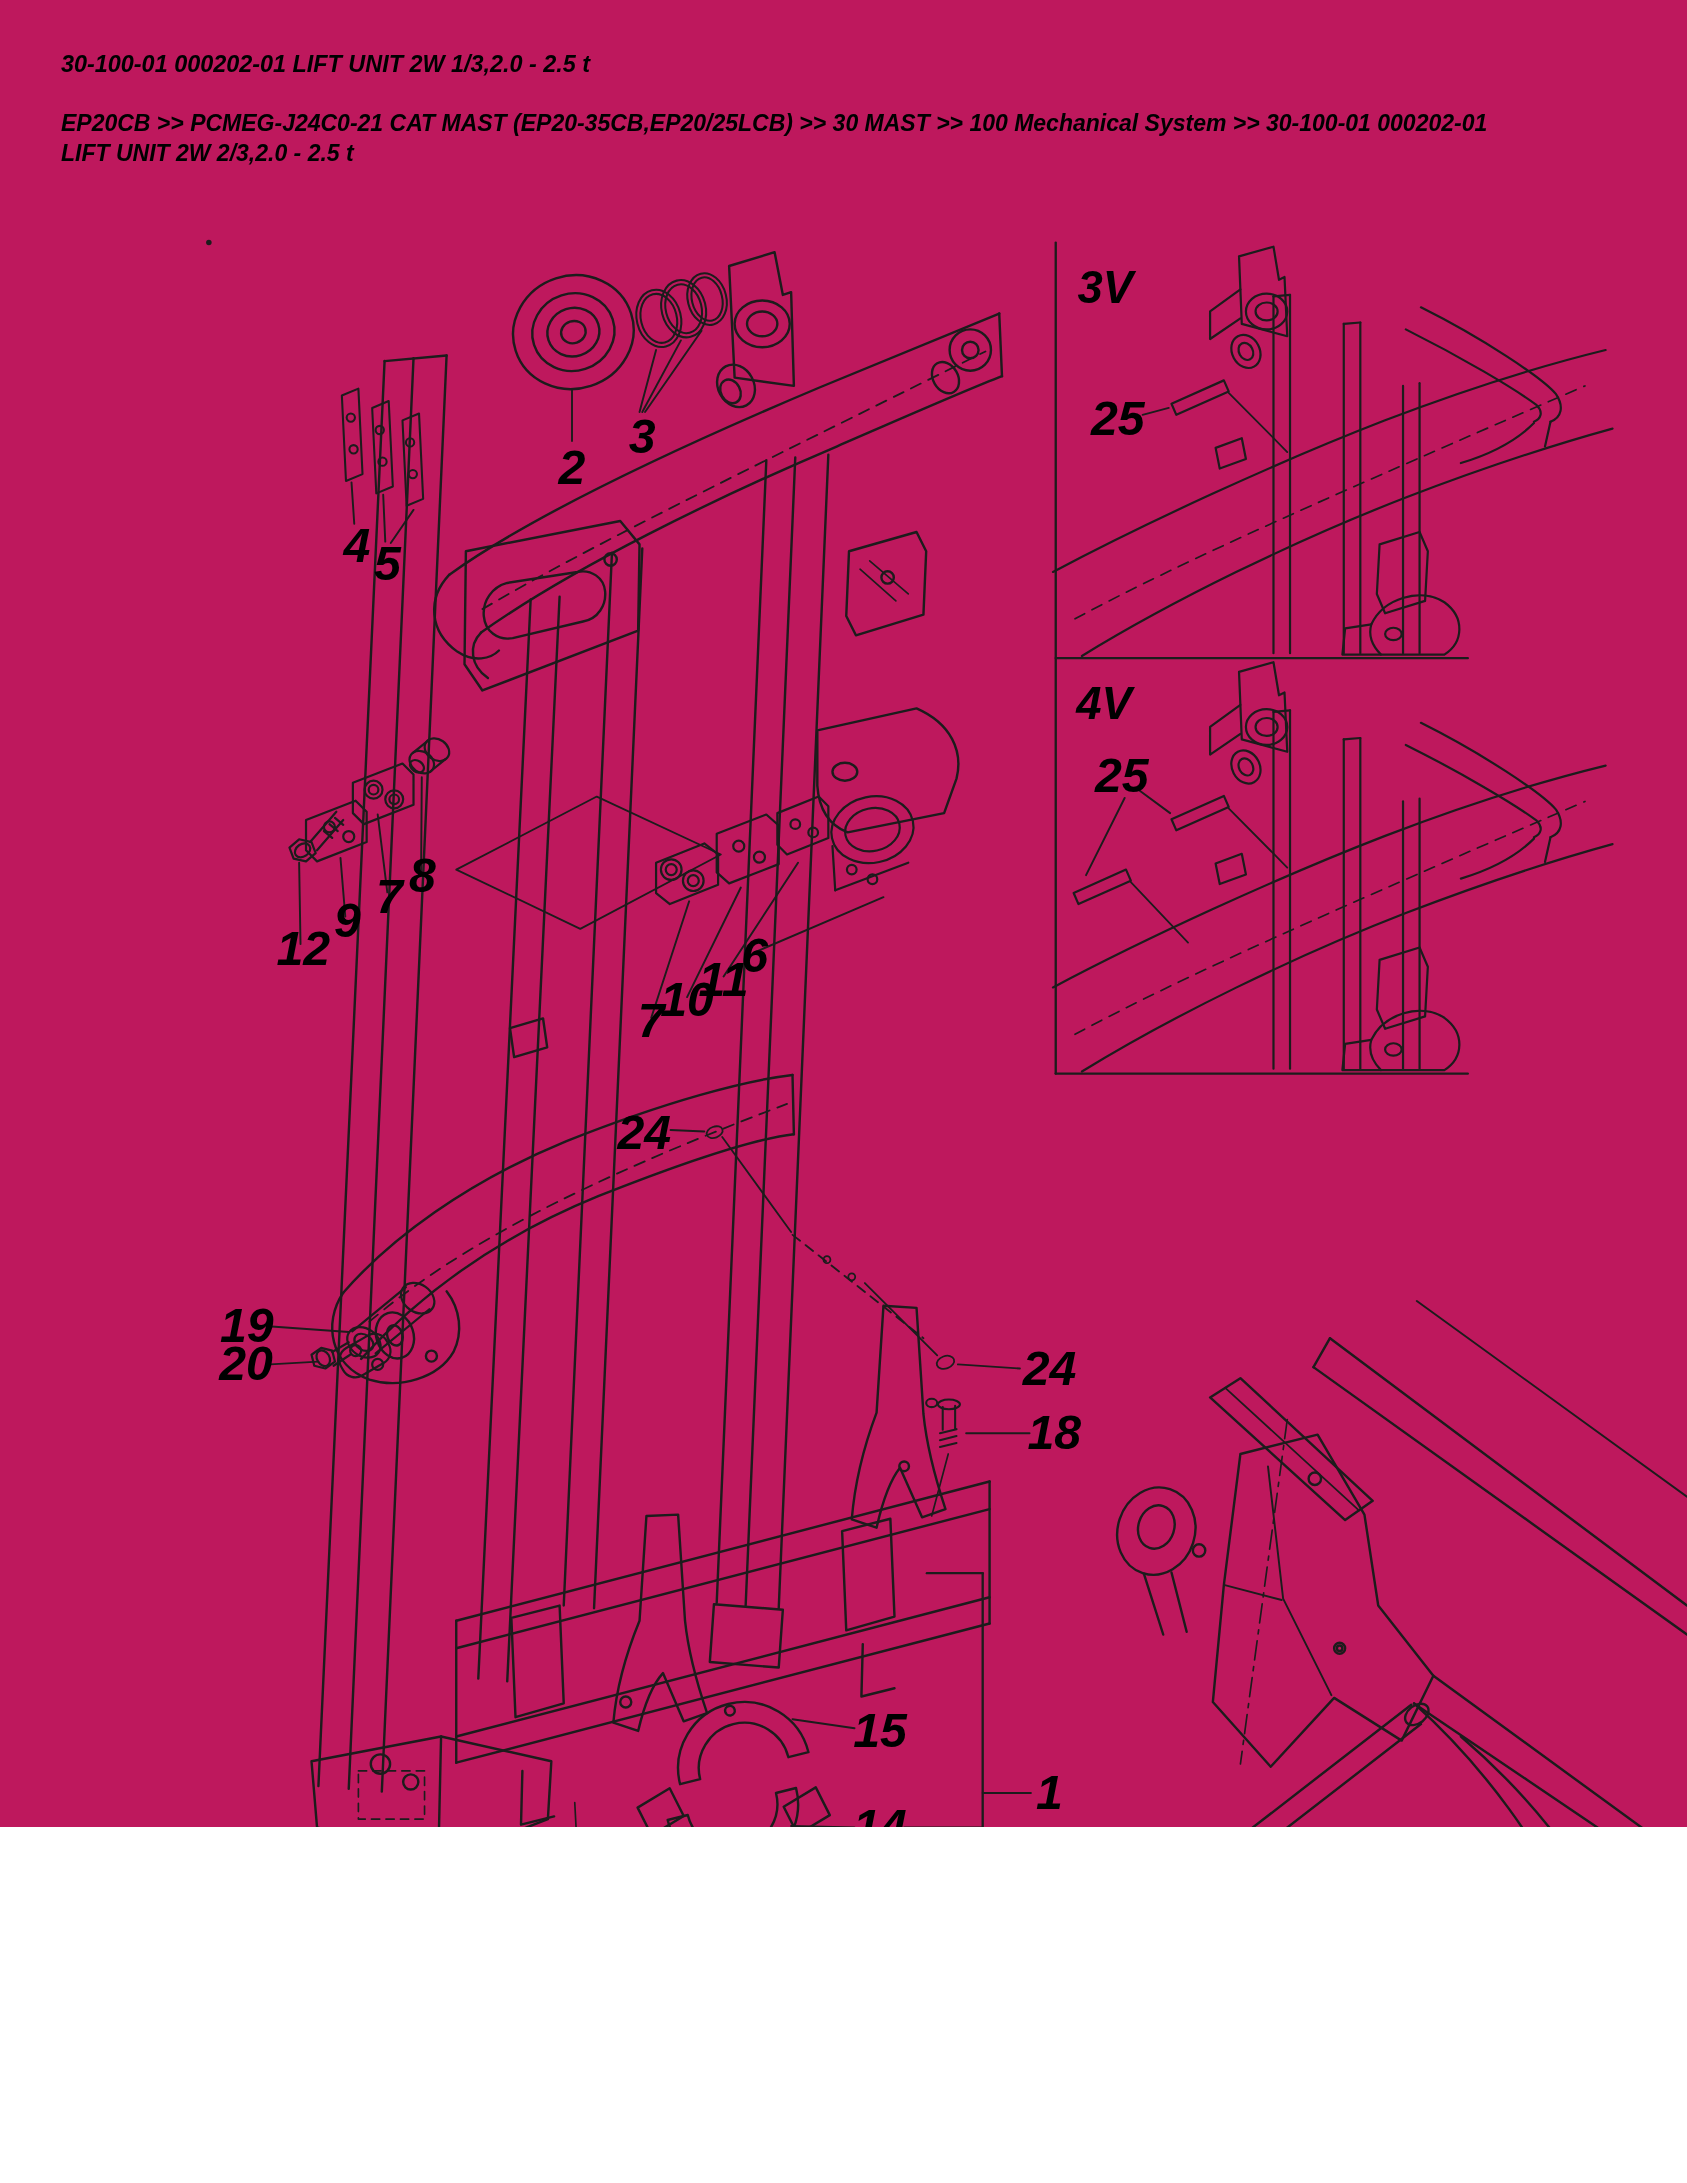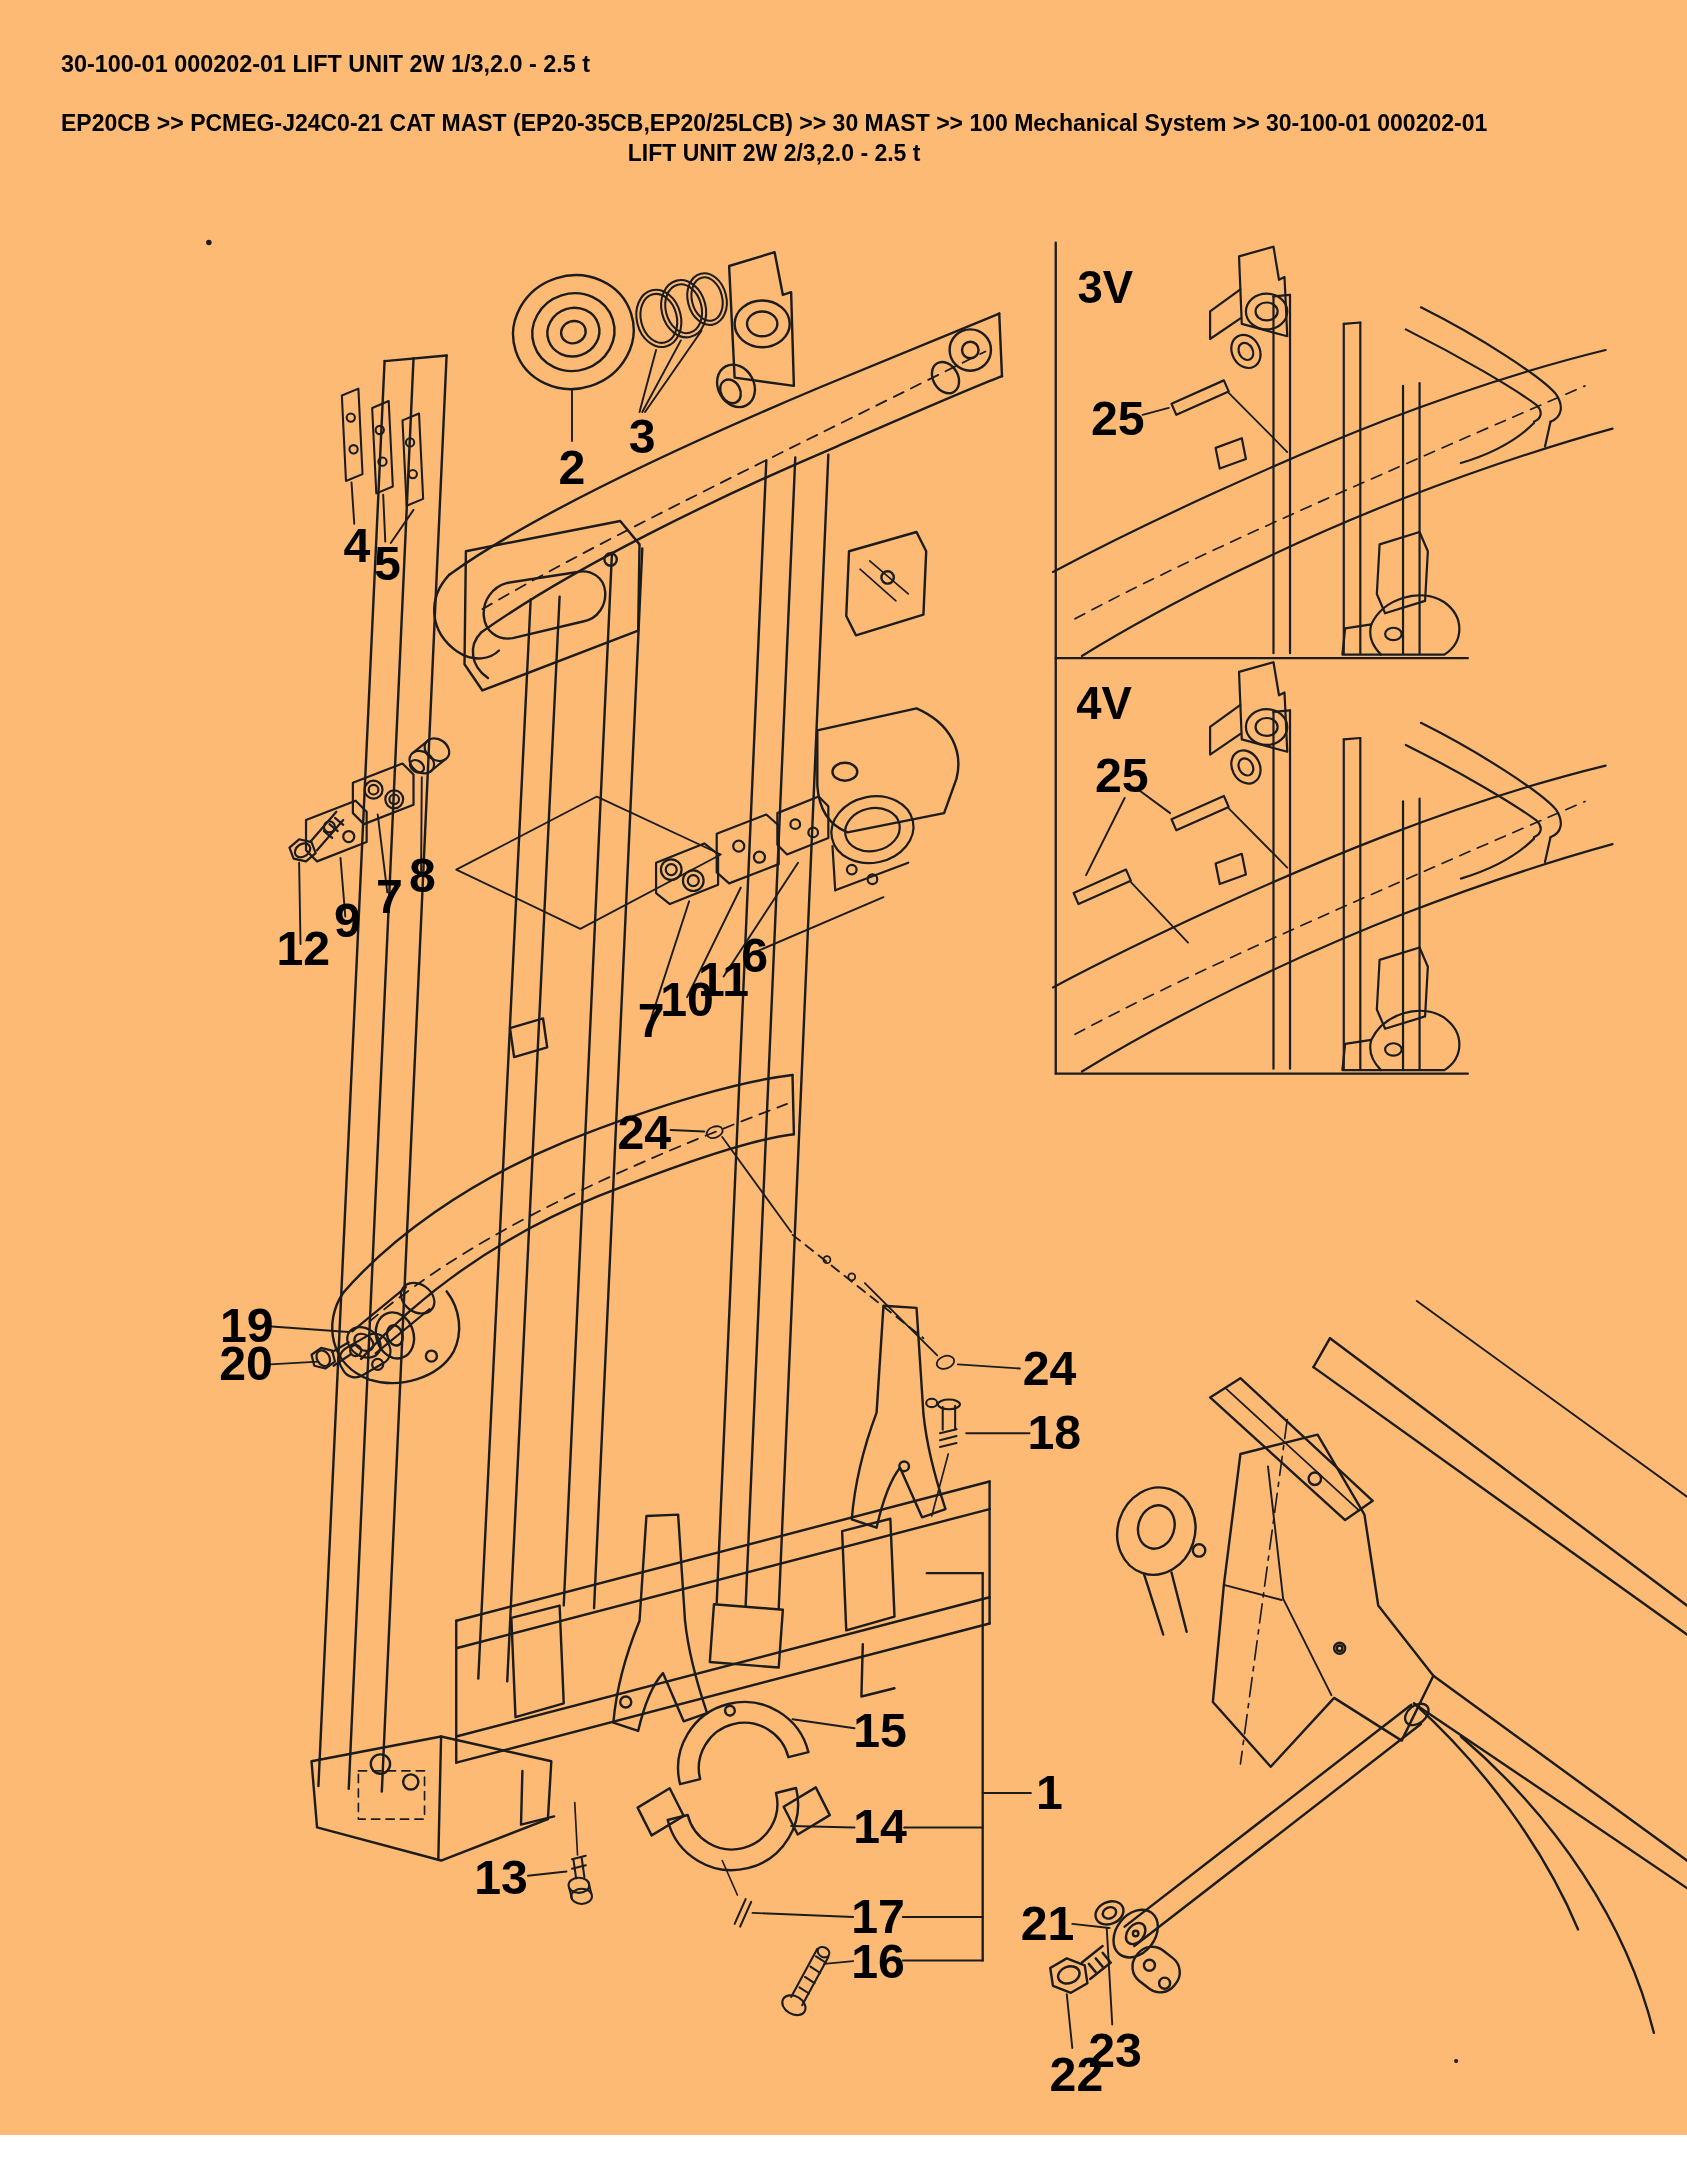--- a/index.html
+++ b/index.html
@@ -1,20 +1,20 @@
 <!DOCTYPE html>
 <html style="font-size:11px"><head>
 <meta charset="utf-8">
 <style>
   html,body{margin:0;padding:0;background:#ffffff;}
-  .page{position:relative;width:1687px;height:2135px;background:#fdba74;overflow:hidden;
-        font-family:"Liberation Sans", sans-serif;color:#000;}
+  .page{position:relative;width:1687px;height:1827px;background:#be185d;overflow:hidden;
+        font-family:"Liberation Sans", sans-serif;color:#000;font-style:italic;}
   .title{position:absolute;left:61px;top:51px;font-size:23.4px;font-weight:bold;white-space:nowrap;}
   .crumbs{position:absolute;left:61px;top:108px;font-size:23px;font-weight:bold;line-height:30px;}
-  .crumbs div{white-space:nowrap;text-align:center;}
+  .crumbs div{white-space:nowrap;}
   svg{position:absolute;left:0;top:0;}
   svg text{font-family:"Liberation Sans", sans-serif;font-weight:bold;fill:#000;}
   .co{font-size:70px;}
   .iv{font-size:66px;}
 </style>
 </head>
 <body>
 
 <div class="page">
 

